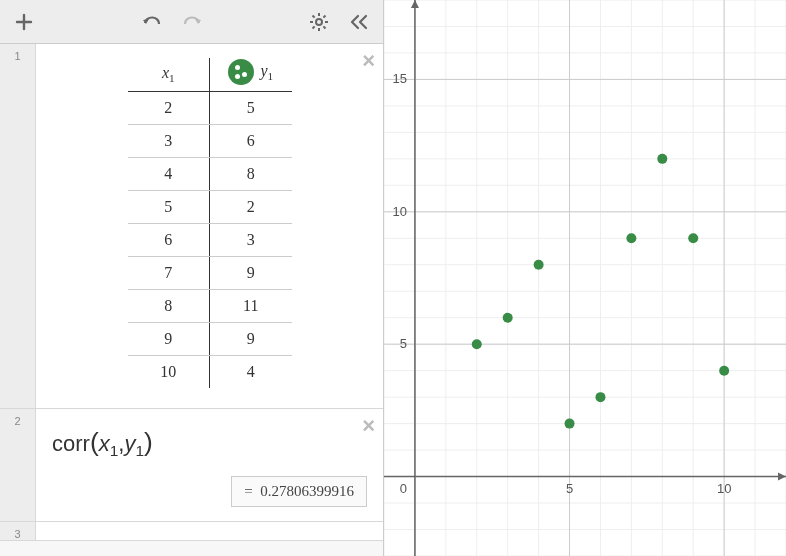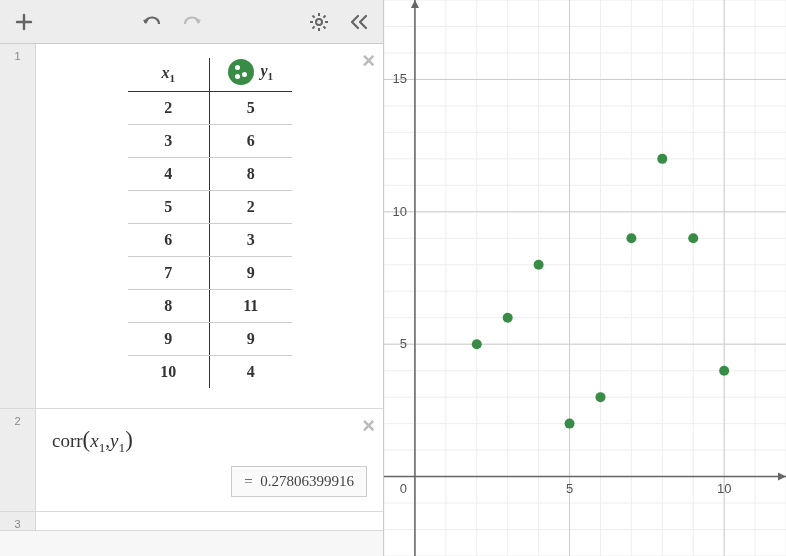--- a/index.html
+++ b/index.html
@@ -84,21 +84,21 @@
   .data-table {
     margin: 0 auto 6px auto;
     border-collapse: collapse;
   }
   .data-table th, .data-table td {
     width: 82px;
     height: 33px;
     text-align: center;
     font-family: Georgia, 'Times New Roman', serif;
     font-size: 16px;
-    font-weight: bold;
+    font-weight: normal;
     border-bottom: 1px solid #ccc;
   }
   .data-table th {
     border-bottom: 1.5px solid #333;
     font-style: italic;
     position: relative;
   }
   .data-table th:first-child,
   .data-table td:first-child {
     border-right: 1.5px solid #333;
@@ -122,32 +122,33 @@
   .scatter-icon::before, .scatter-icon::after {
     content: '';
     position: absolute;
     background: #fff;
     border-radius: 50%;
   }
   .scatter-icon::before { width: 5px; height: 5px; top: 6px; left: 7px; }
   .scatter-icon::after  { width: 5px; height: 5px; top: 13px; left: 14px; box-shadow: -7px 2px 0 0 #fff; }
 
   .expr-formula {
-    font-family: Liberation Serif, serif;
-    font-size: 19px;
+    font-family: Liberation Sans, sans-serif;
+    font-size: 22px;
     padding: 4px 0 10px 0;
   }
   .result-box {
     float: right;
     border: 1px solid #ccc;
     background: #fafafa;
     padding: 6px 12px;
     font-family: Georgia, 'Times New Roman', serif;
     font-size: 15px;
     color: #444;
+    margin-top: 6px;
   }
   .expr-row.small .expr-body { min-height: 14px; padding: 8px 16px; }
 
   
   .graph-panel {
     flex: 1;
     position: relative;
     background: #fff;
   }
   .graph-svg {

